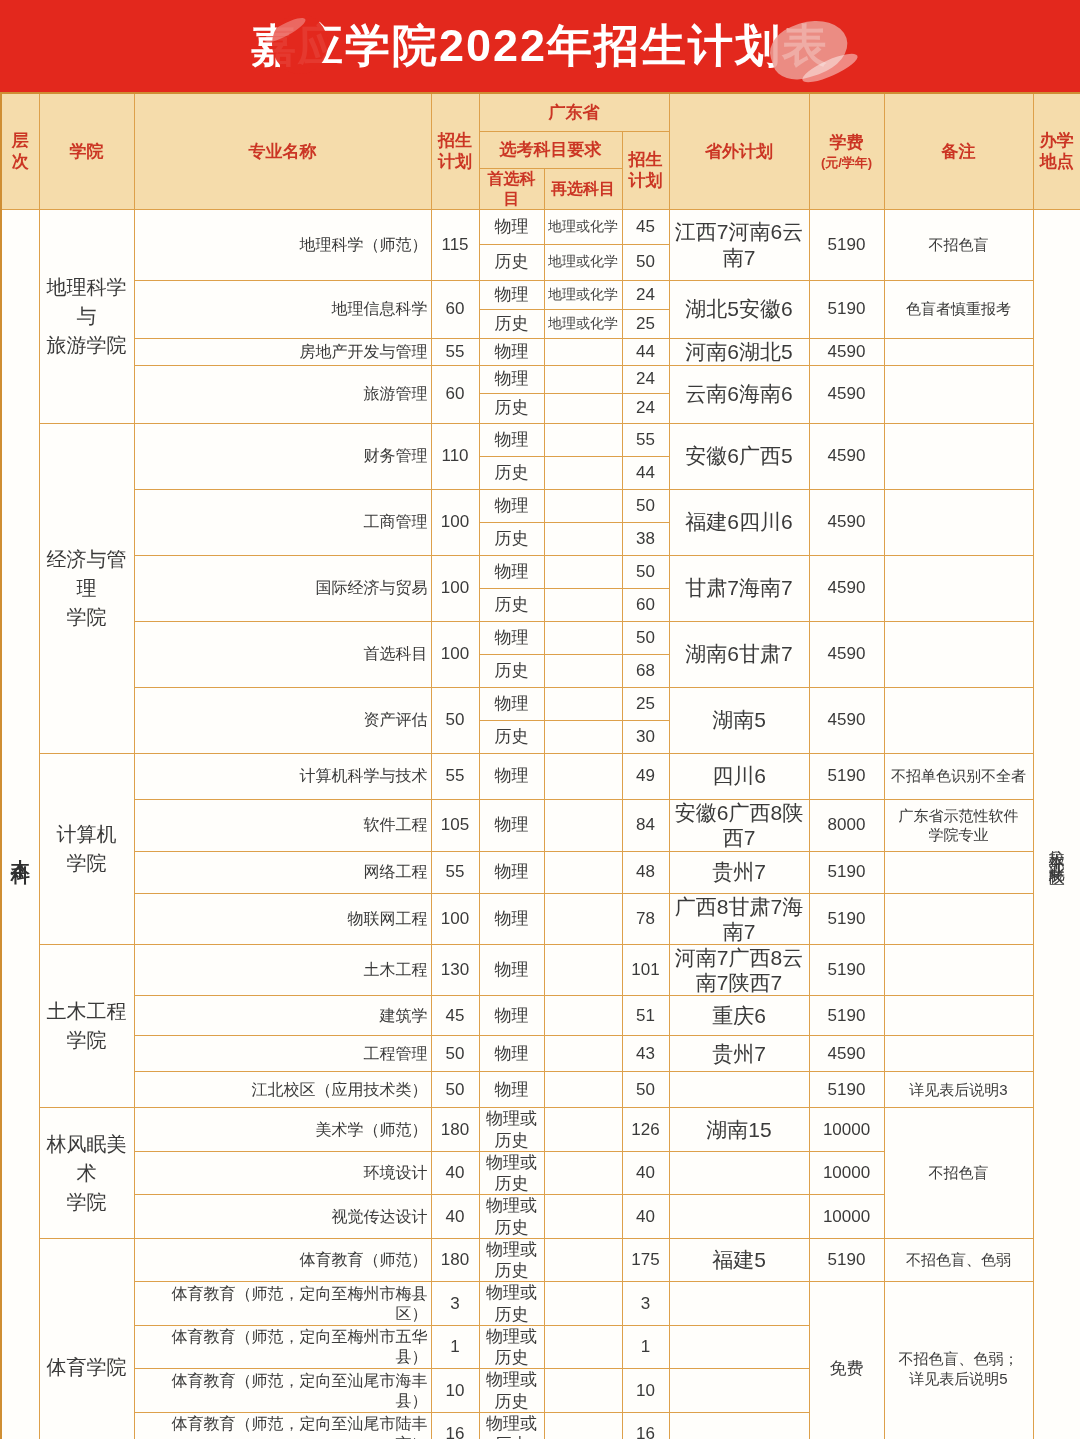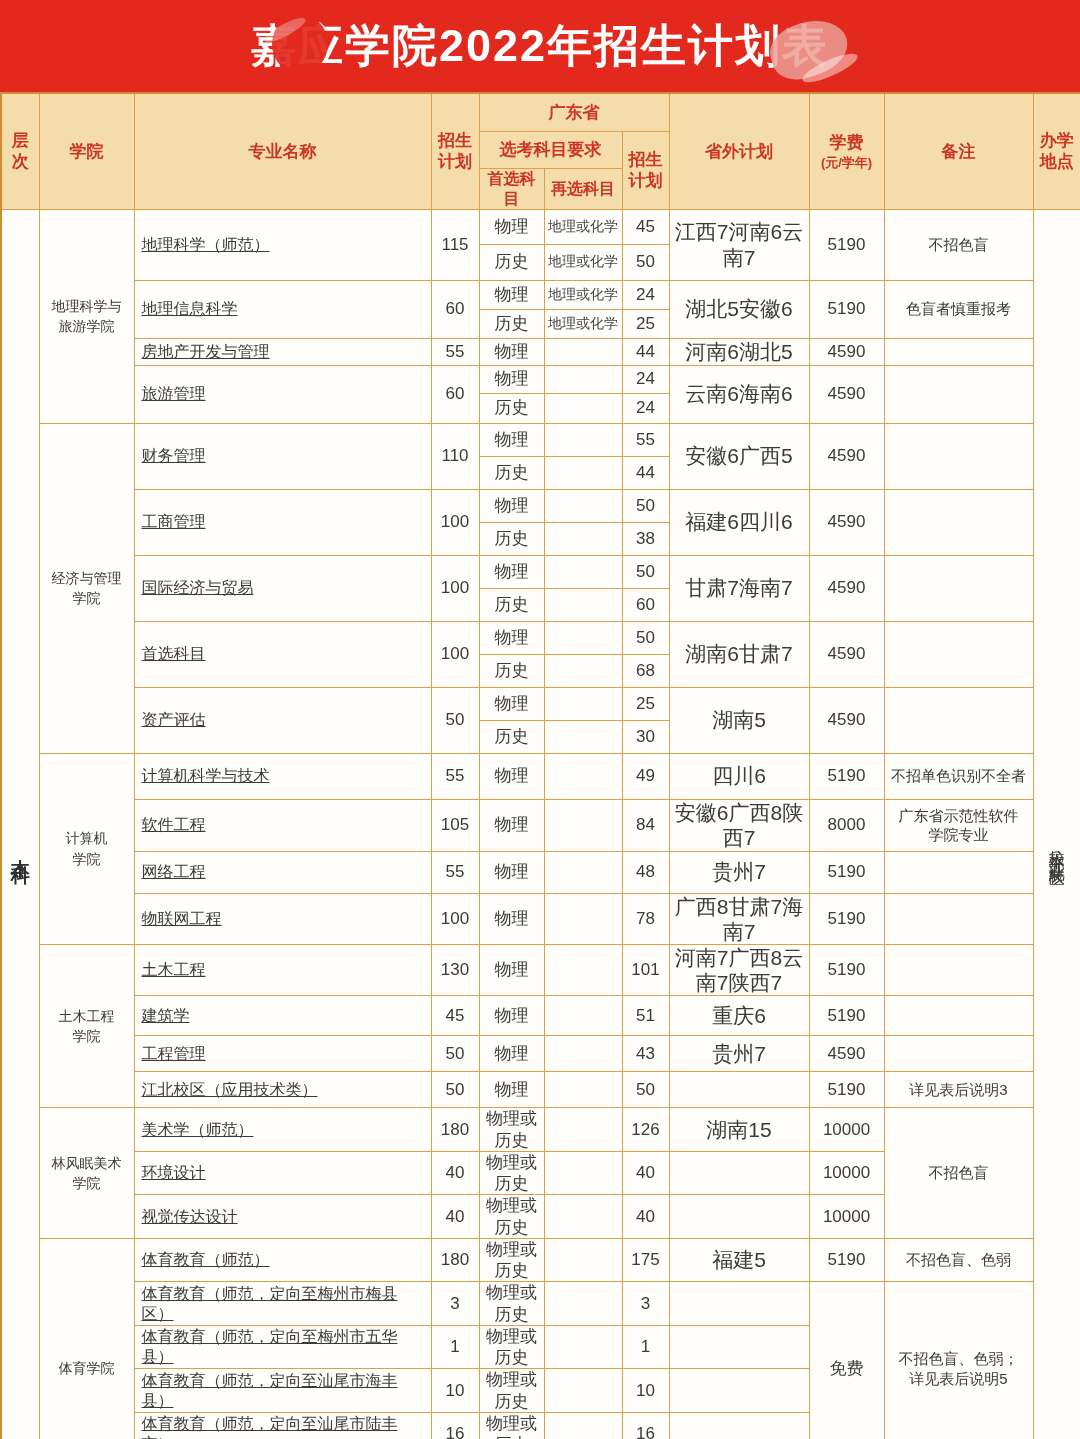--- a/index.html
+++ b/index.html
@@ -54,26 +54,26 @@
     padding:0 2px;line-height:1.25;
     overflow:hidden;
   }
   th{
     background:#f5dcab;color:#cb3524;
     font-size:17px;font-weight:700;
   }
   th.th-sm{font-size:16px;}
   .tuition-sub{font-size:13px;margin-top:2px;}
   td{color:#3a3a3a;font-size:17px;}
-  td.major-cell{text-align:left;padding:0 3px 0 7px;font-size:16px;text-decoration:underline;}
+  td.major-cell{text-align:right;padding:0 3px 0 7px;font-size:16px;}
   td.second-cell{font-size:14px;color:#444;}
   td.out-cell{font-size:21px;line-height:1.2;}
   td.note-cell{font-size:15px;white-space:pre-line;line-height:1.3;}
   td.note-cell.small{font-size:13px;line-height:1.35;}
-  td.college-cell{font-size:14px;white-space:pre-line;line-height:1.45;}
+  td.college-cell{font-size:20px;white-space:pre-line;line-height:1.45;}
   .v-text{
     writing-mode:vertical-rl;
     display:inline-block;
     letter-spacing:4px;
   }
   td.level-cell .v-text{font-size:19px;font-weight:700;letter-spacing:8px;color:#2f2f2f;}
   td.location-cell .v-text{font-size:16px;letter-spacing:3px;color:#3a3a3a;}
 </style>
 </head>
 <body>

